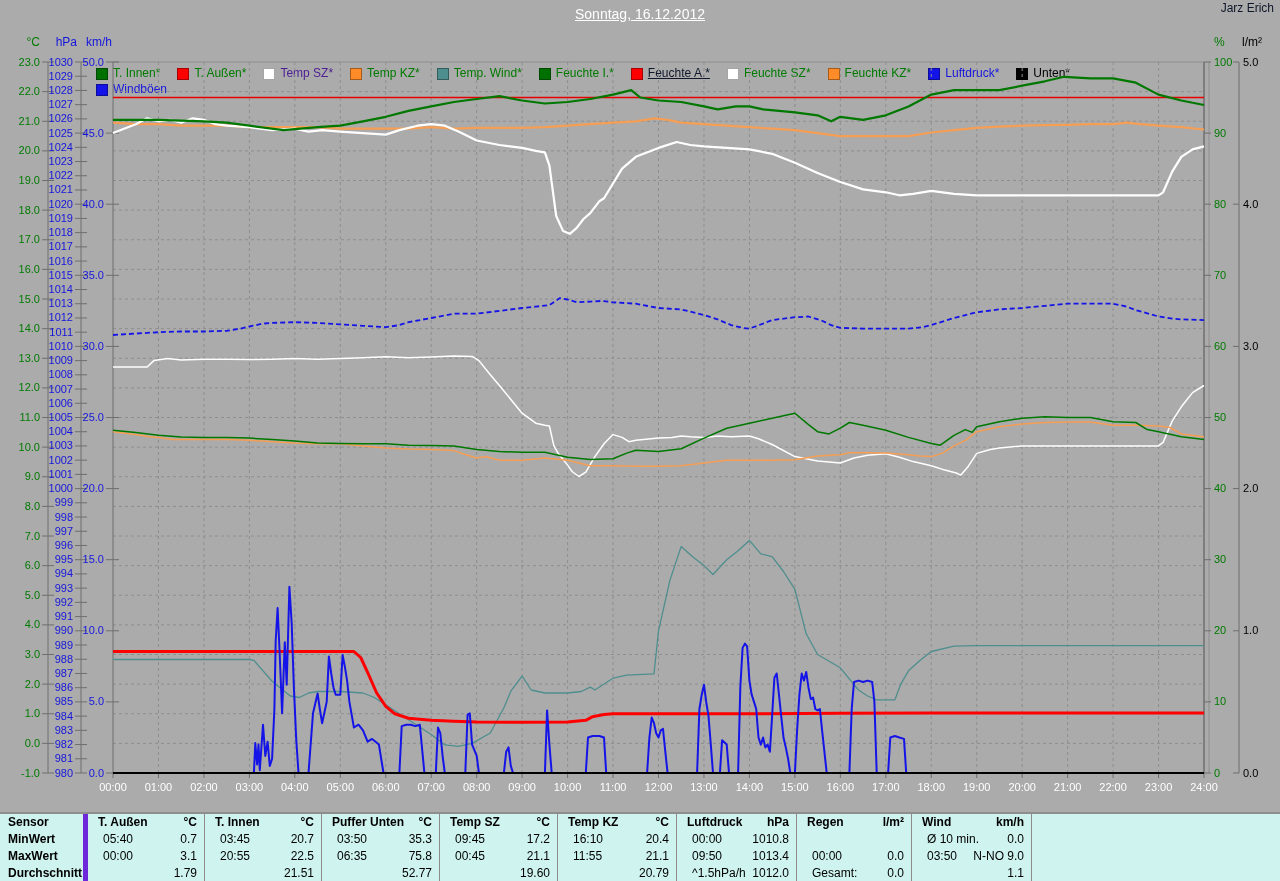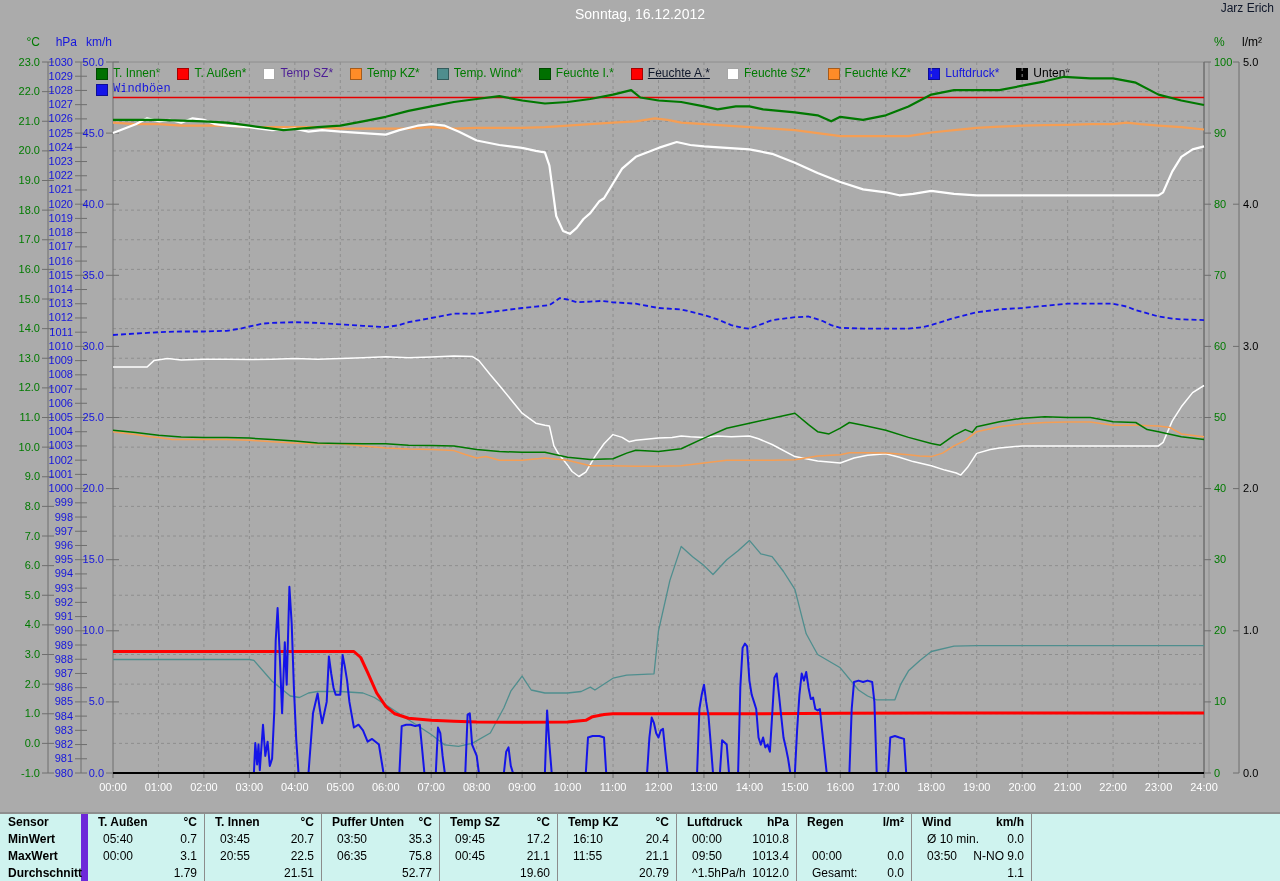--- a/index.html
+++ b/index.html
@@ -1,19 +1,19 @@
 <!DOCTYPE html>
 <html><head>
 <meta charset="utf-8">
 <style>
   html,body{margin:0;padding:0;background:#ABABAB;}
   .screen{position:relative;width:1280px;height:881px;background:#ABABAB;
           font-family:"Liberation Sans",sans-serif;overflow:hidden;}
   .title{position:absolute;top:6px;left:0;width:100%;text-align:center;
-         color:#FFFFFF;font-size:14px;}
+         color:#FFFFFF;font-size:14px;text-decoration:underline;}
   .watermark{position:absolute;top:1px;right:6px;color:#0f172a;font-size:12px;}
   .axis-headers span{position:absolute;top:35px;font-size:12px;display:inline-block;}
   .legend-row{position:absolute;left:96px;display:flex;align-items:center;}
   #legend-row-0{top:30px;}
   #legend-row-1{top:46px;}
   .lg-item{display:inline-flex;align-items:flex-end;margin-right:17px;cursor:default;margin-top:36px;}
   .sw{width:10px;height:10px;margin-right:5px;border:1px solid rgba(0,0,0,.35);
       display:inline-block;flex:0 0 auto;}
   .lg-label{font-size:12px;white-space:nowrap;}
   #chart{position:absolute;left:0;top:0;}
@@ -21,21 +21,21 @@
   .tbl{position:absolute;left:0;top:812px;width:1280px;height:69px;background:#CFF3EF;
        border-top:2px solid #8E8E8E;box-sizing:border-box;display:grid;
        grid-template-columns:88px 117px 117px 118px 118px 119px 120px 115px 120px 1fr;
        grid-auto-rows:1fr;font-size:12px;color:#000;}
   .tc{display:flex;justify-content:space-between;align-items:center;
       border-right:1px solid #8C8C8C;overflow:hidden;white-space:nowrap;}
   .tc .l{padding-left:15px;}
   .tc .r{padding-right:7px;text-align:right;}
   .tc.hd{font-weight:bold;}
   .tc.hd .l{padding-left:10px;text-align:center;}
-  .rl{font-weight:bold;padding-left:8px;border-right:7px solid #6d28d9;
+  .rl{font-weight:bold;padding-left:8px;border-right:5px solid #6d28d9;
       display:flex;align-items:center;}
   .fill{border:none;}
 </style>
 </head>
 <body>
 
 <div class="screen">
   <div class="title">Sonntag, 16.12.2012</div>
   <div class="watermark">Jarz Erich</div>
   <div class="axis-headers" id="axis-headers">
@@ -87,21 +87,21 @@
         <span class="lg-label" style="color: rgb(21, 21, 221);">Luftdruck*</span>
       </span>
       <span class="lg-item">
         <span class="sw" style="background: rgb(0, 0, 0);"></span>
         <span class="lg-label" style="color: rgb(0, 0, 0);">Unten*</span>
       </span>
     </div>
   <div class="legend-row" id="legend-row-1">
       <span class="lg-item">
         <span class="sw" style="background: rgb(20, 20, 232);"></span>
-        <span class="lg-label" style="color: rgb(21, 21, 221); font-family: Liberation Mono, monospace;">Windböen</span>
+        <span class="lg-label" style="color: rgb(21, 21, 221);">Windböen</span>
       </span>
     </div>
   <svg id="chart" width="1280" height="810" viewBox="0 0 1280 810">
       <line x1="158.45833333333334" y1="62" x2="158.45833333333334" y2="773" stroke="#8E8E8E" stroke-width="1" stroke-dasharray="3 3"></line>
       <line x1="203.91666666666669" y1="62" x2="203.91666666666669" y2="773" stroke="#8E8E8E" stroke-width="1" stroke-dasharray="3 3"></line>
       <line x1="249.375" y1="62" x2="249.375" y2="773" stroke="#8E8E8E" stroke-width="1" stroke-dasharray="3 3"></line>
       <line x1="294.83333333333337" y1="62" x2="294.83333333333337" y2="773" stroke="#8E8E8E" stroke-width="1" stroke-dasharray="3 3"></line>
       <line x1="340.29166666666663" y1="62" x2="340.29166666666663" y2="773" stroke="#8E8E8E" stroke-width="1" stroke-dasharray="3 3"></line>
       <line x1="385.75" y1="62" x2="385.75" y2="773" stroke="#8E8E8E" stroke-width="1" stroke-dasharray="3 3"></line>
       <line x1="431.2083333333333" y1="62" x2="431.2083333333333" y2="773" stroke="#8E8E8E" stroke-width="1" stroke-dasharray="3 3"></line>

